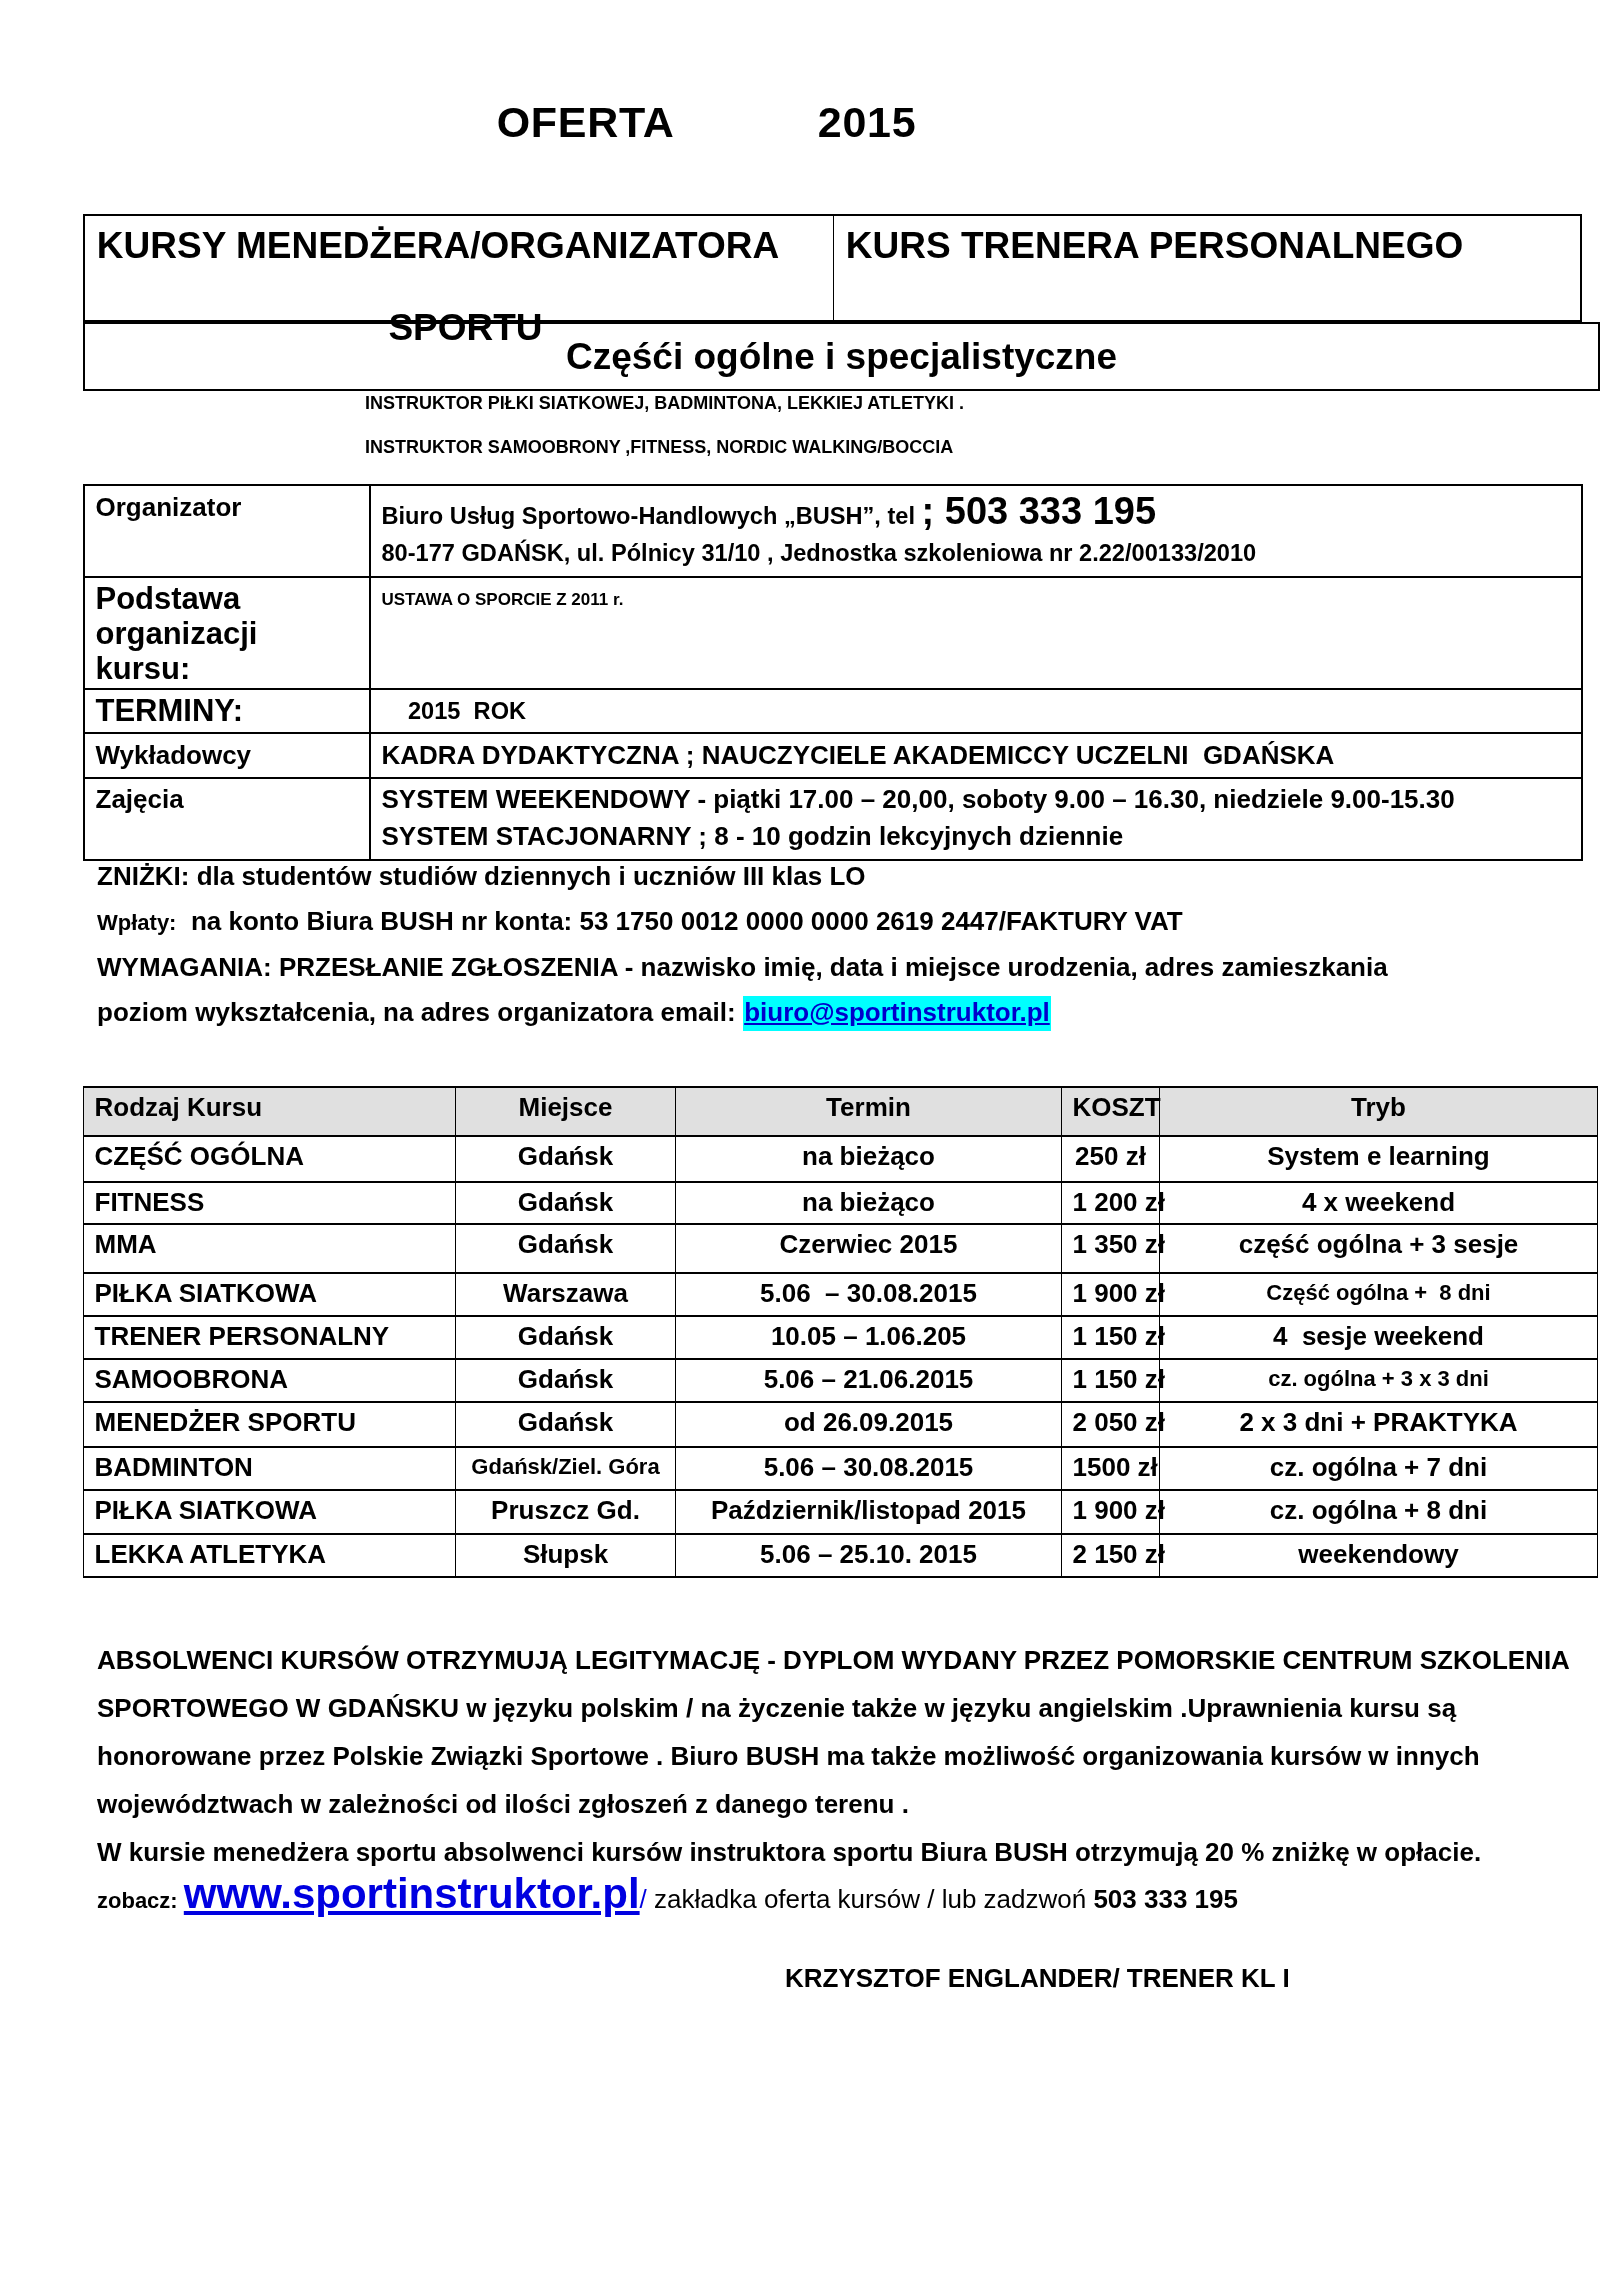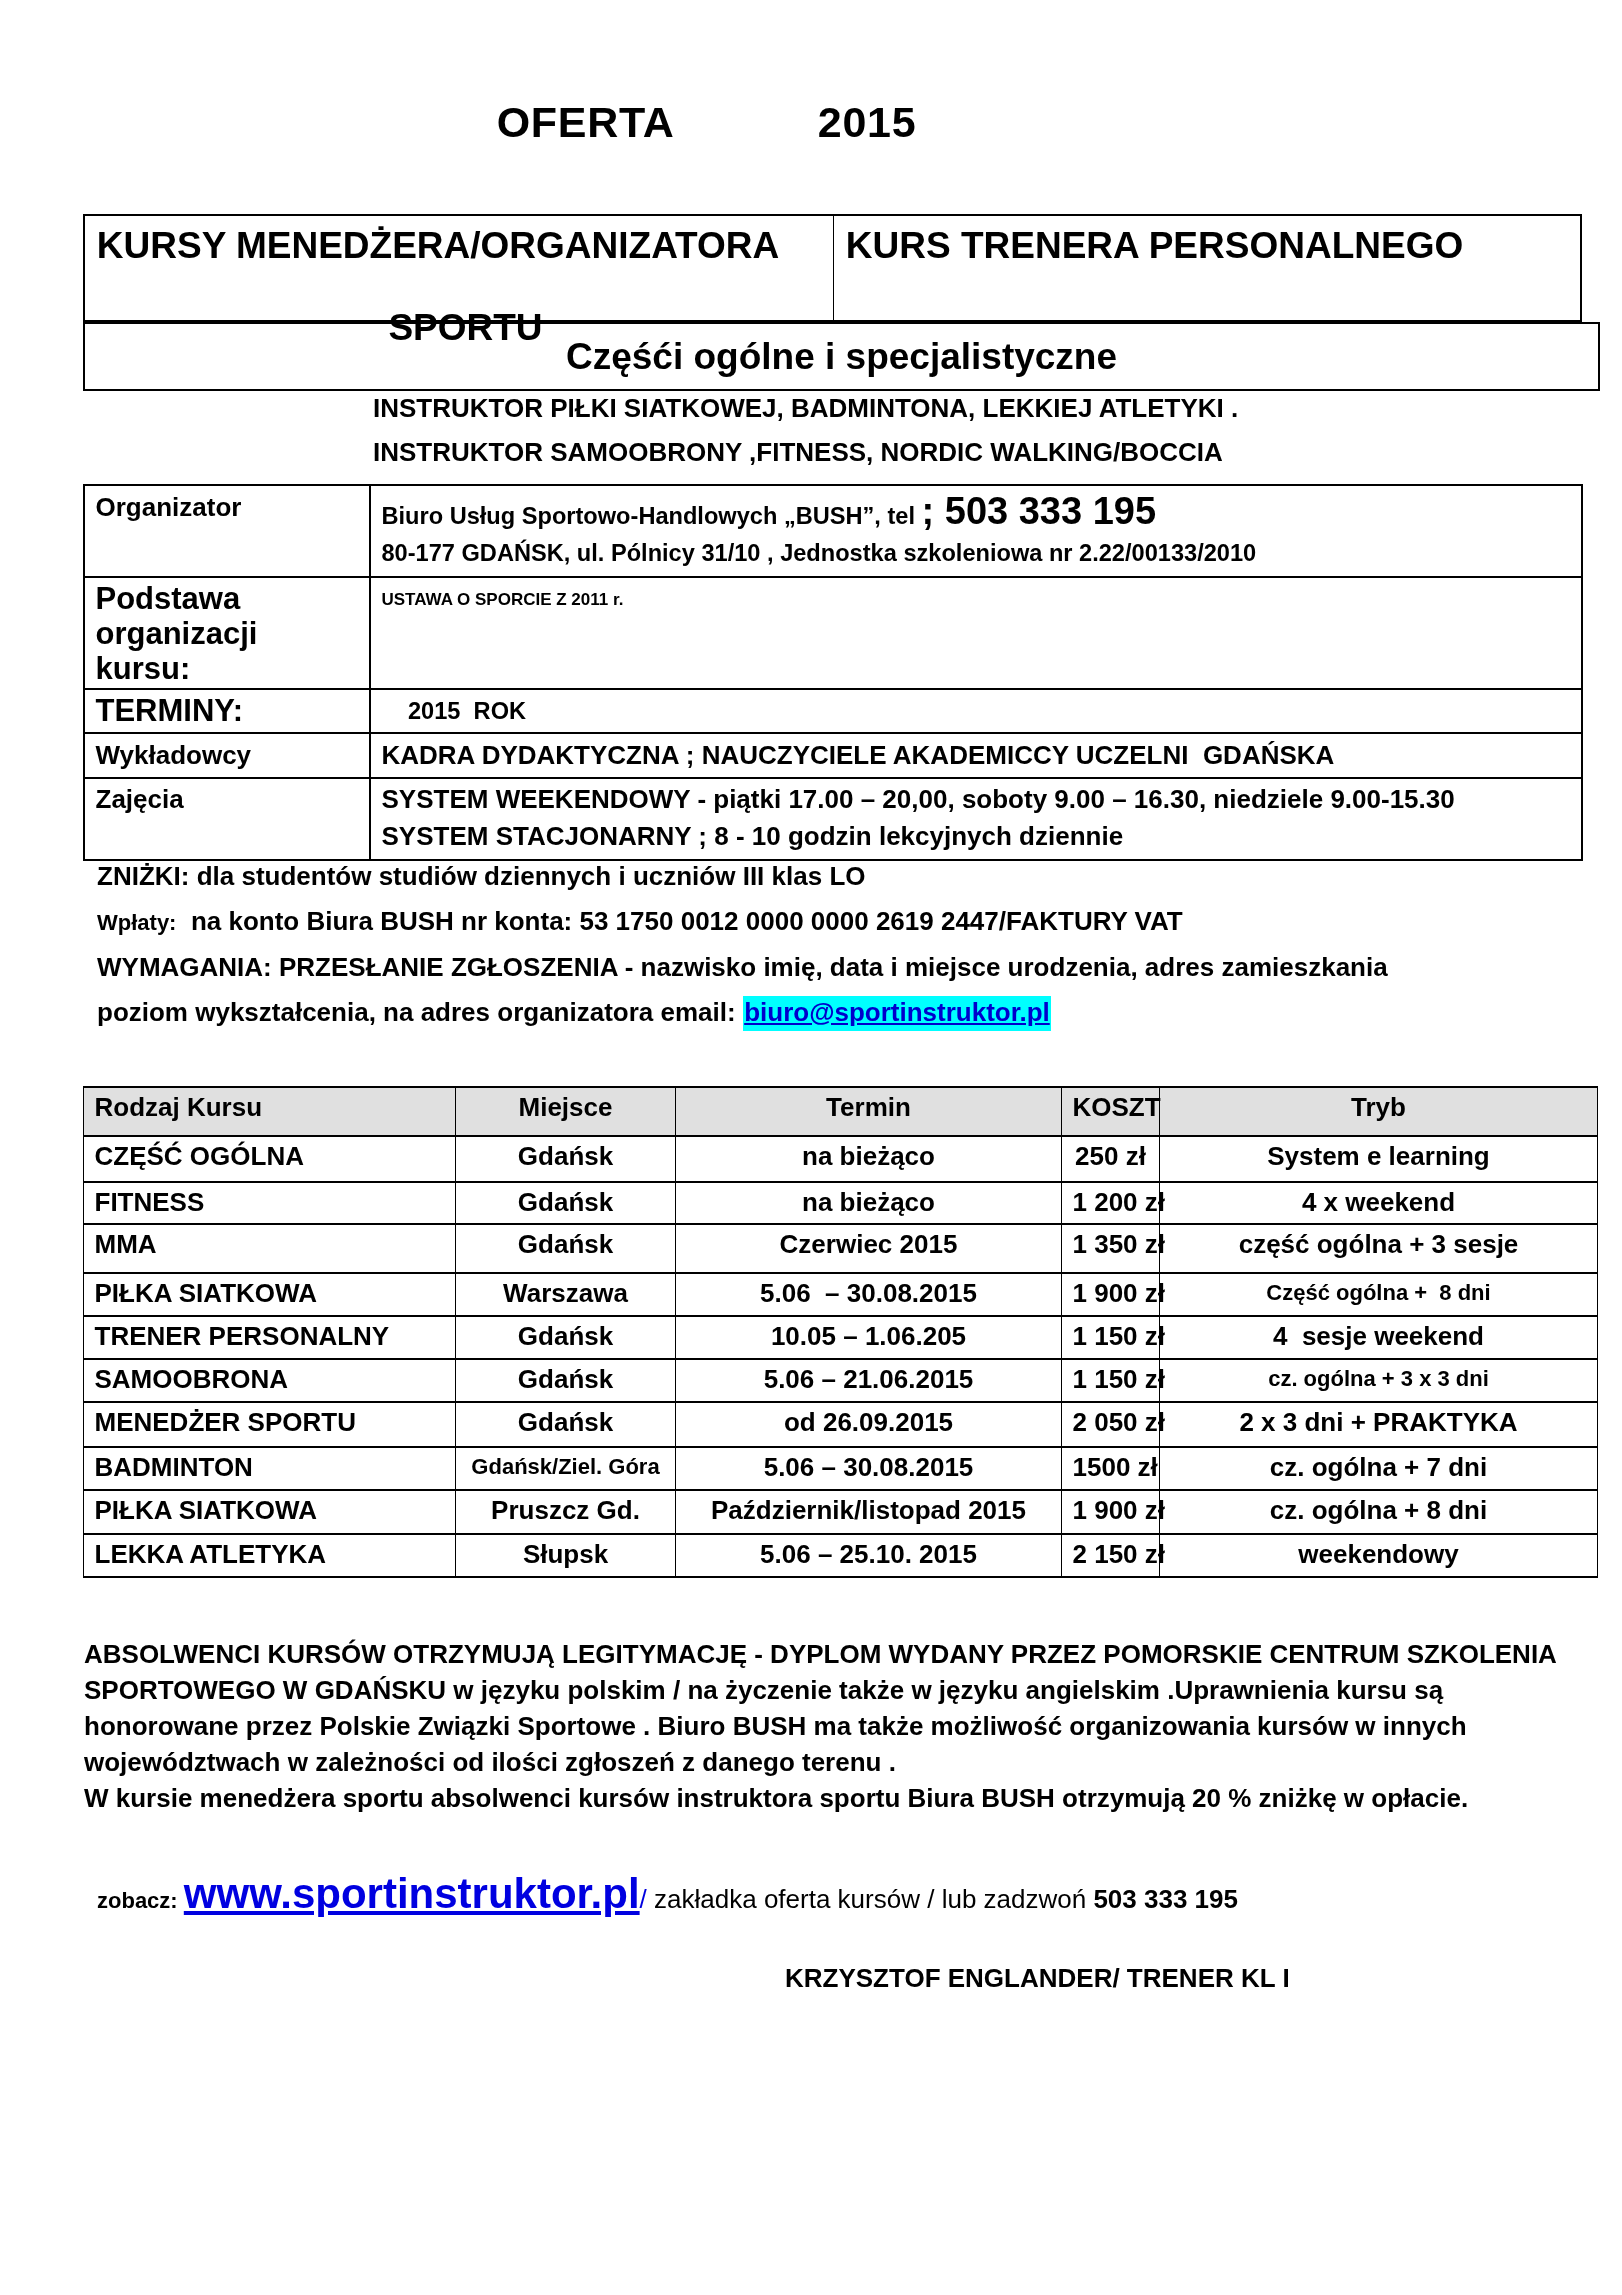--- a/index.html
+++ b/index.html
@@ -22,21 +22,21 @@
   .top-box .left { width: 749px; border-right: 1.3px solid #000; text-align: center; }
   .top-box .left .l1 { display: block; text-align: left; }
   .top-box .left .l2 { display: block; text-align: center; padding-left: 13px; margin-top: 31px; }
   .top-box .right { flex: 1; }
   .sub-box {
     left: 83px; top: 322px; width: 1517px; height: 69px;
     border: 2px solid #000; box-sizing: border-box;
     display: flex; align-items: center; justify-content: center;
     font-size: 37px;
   }
-  .instr { left: 373px; font-size: 26px; }
+  .instr { left: 365px; font-size: 18px; }
   
   table { border-collapse: collapse; table-layout: fixed; }
   .info {
     left: 83px; top: 484px; width: 1500px;
   }
   .info td { border: 2px solid #000; vertical-align: top; padding: 2.6px 10.5px; font-size: 26px; line-height: 37px; }
   .info td.lbl { width: 263px; }
   .info td.lbl.small { font-size: 31px; line-height: 35px; }
   .info td.val { font-size: 26px; }
   .phone-small { font-size: 23.6px; }
@@ -51,21 +51,21 @@
   .courses th, .courses td {
     border-left: 0.7px solid #000; border-right: 0.7px solid #000;
     border-top: 2.6px solid #000; border-bottom: 2.6px solid #000;
     font-size: 26px; padding: 0 10.5px; vertical-align: top; line-height: 38px;
   }
   .courses th { background: #e0e0e0; font-weight: bold; height: 47px; text-align: center; }
   .courses th.c0 { text-align: left; }
   .courses td { text-align: center; }
   .courses td.c0 { text-align: left; }
   .courses td.small { font-size: 22px; }
-  .footer { left: 84px; top: 1636px; width: 1505px; font-size: 26px; line-height: 36px; }
+  .footer { left: 97px; top: 1636px; width: 1505px; font-size: 26px; line-height: 48px; }
   .see { left: 97px; top: 1870px; font-size: 26px; white-space: nowrap; }
   .see .www { font-size: 42px; color: #0000e0; text-decoration: underline; }
   .see .tail { font-weight: normal; }
   .sign { left: 785px; top: 1963px; font-size: 26px; }
 </style>
 </head>
 <body>
 
 <div class="abs title" style="white-space:pre;">OFERTA    2015</div>
 

